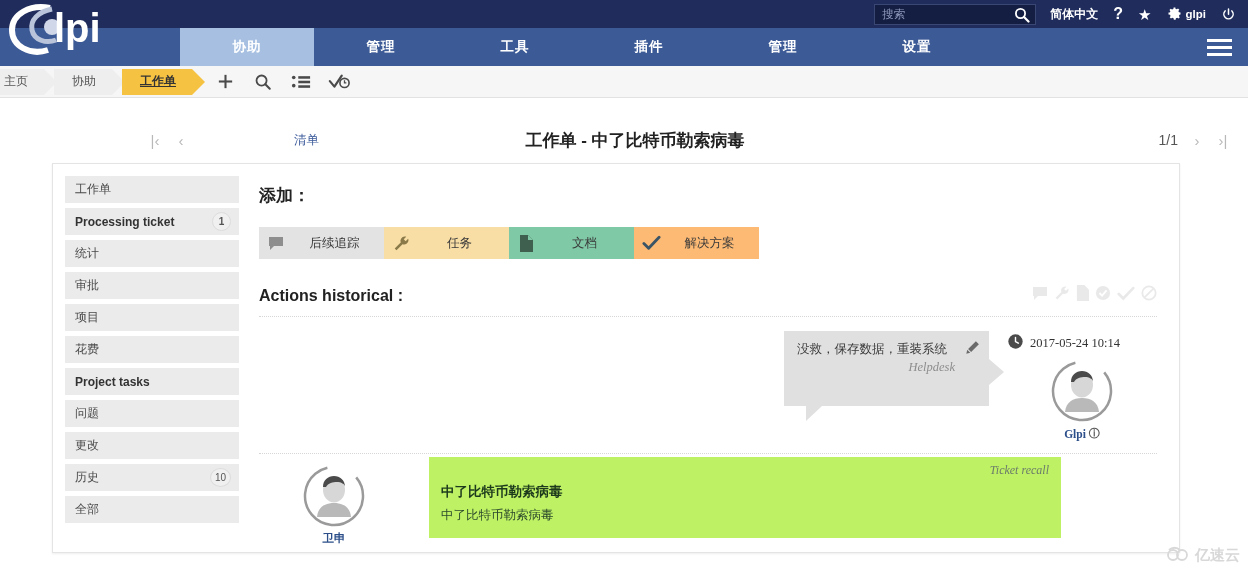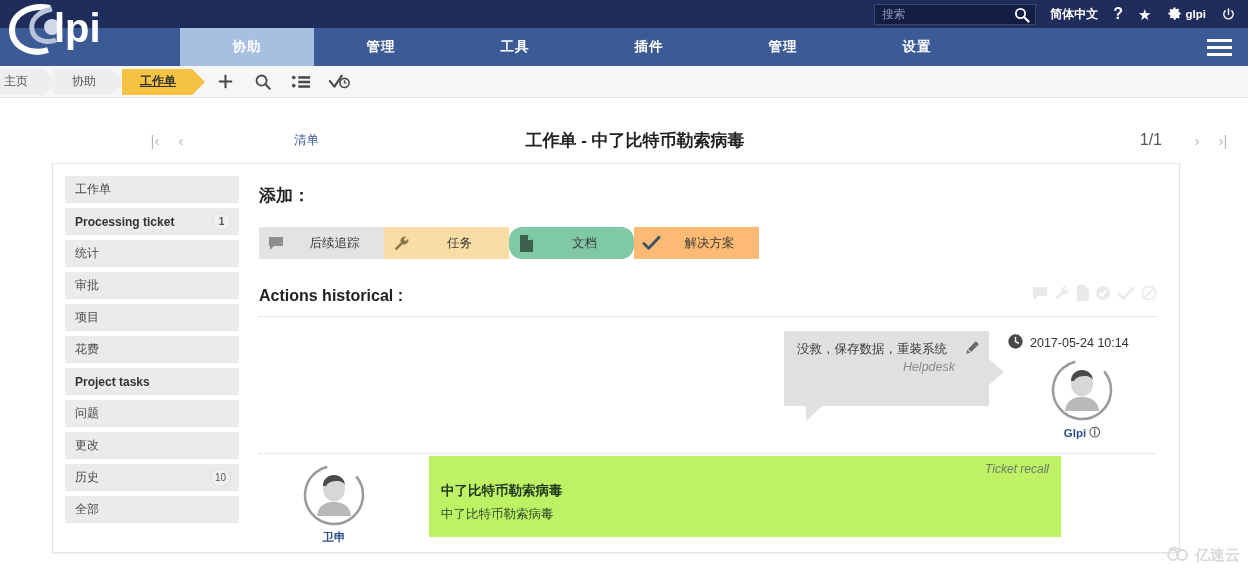--- a/index.html
+++ b/index.html
@@ -121,22 +121,22 @@
   .list-link {
     color: #3b5a9a; font-size: 12.5px; cursor: pointer;
     margin-left: 100px;
   }
   .pagetitle {
     position: absolute; left: 0; width: 1248px;
     text-align: center; font-size: 17px; font-weight: bold;
     color: #222; pointer-events: none; padding-left: 22px;
   }
   .pagecount {
-    margin-left: auto; color: #555; font-size: 16px;
-    margin-right: 22px;
+    margin-left: auto; color: #555; font-size: 14px;
+    margin-right: 6px;
   }
   .ph-left { display: flex; align-items: center; margin-left: 142px; }
   .ph-right { display: flex; align-items: center; margin-left: auto; margin-right: 12px; }
 
   
   .panel {
     position: absolute; top: 163px; left: 52px;
     width: 1128px; height: 390px;
     background: #ffffff;
     border: 1px solid #e4e4e4;
@@ -177,33 +177,33 @@
     display: flex; align-items: center;
     cursor: pointer;
     font-size: 12.5px; color: #3a3a3a;
   }
   .addbtn .ic {
     width: 34px; display: flex; align-items: center; justify-content: center;
   }
   .addbtn .lbl { flex: 1; text-align: center; padding-right: 8px; }
   .b-followup { background: #e3e3e3; }
   .b-task     { background: #f8dda4; }
-  .b-doc      { background: #7fc9a6; border-radius: 13px; }
+  .b-doc      { background: #7fc9a6; }
   .b-sol      { background: #fdba74; }
 
   .hist-head {
     margin-top: 26px;
     display: flex; align-items: flex-end;
   }
   .hist-title { font-size: 16px; font-weight: bold; color: #222; }
   .hist-filters { margin-left: auto; display: flex; gap: 6px; align-items: center; opacity: .12; }
   .divider { border-top: 1px dotted #d6d6d6; margin-top: 11px; }
 
   
-  .timeline { position: relative; margin-top: 14px; }
+  .timeline { position: relative; margin-top: 14px; font-family: Liberation Serif, serif; }
   .entry { display: flex; align-items: flex-start; }
   .entry.right { justify-content: flex-end; }
 
   .meta { width: 150px; padding-top: 2px; }
   .meta.rightside { margin-left: 18px; text-align: center; }
   .meta.leftside { margin-right: 20px; }
   .meta-time {
     display: flex; align-items: center; gap: 6px;
     font-size: 12.5px; color: #333; white-space: nowrap;
   }

